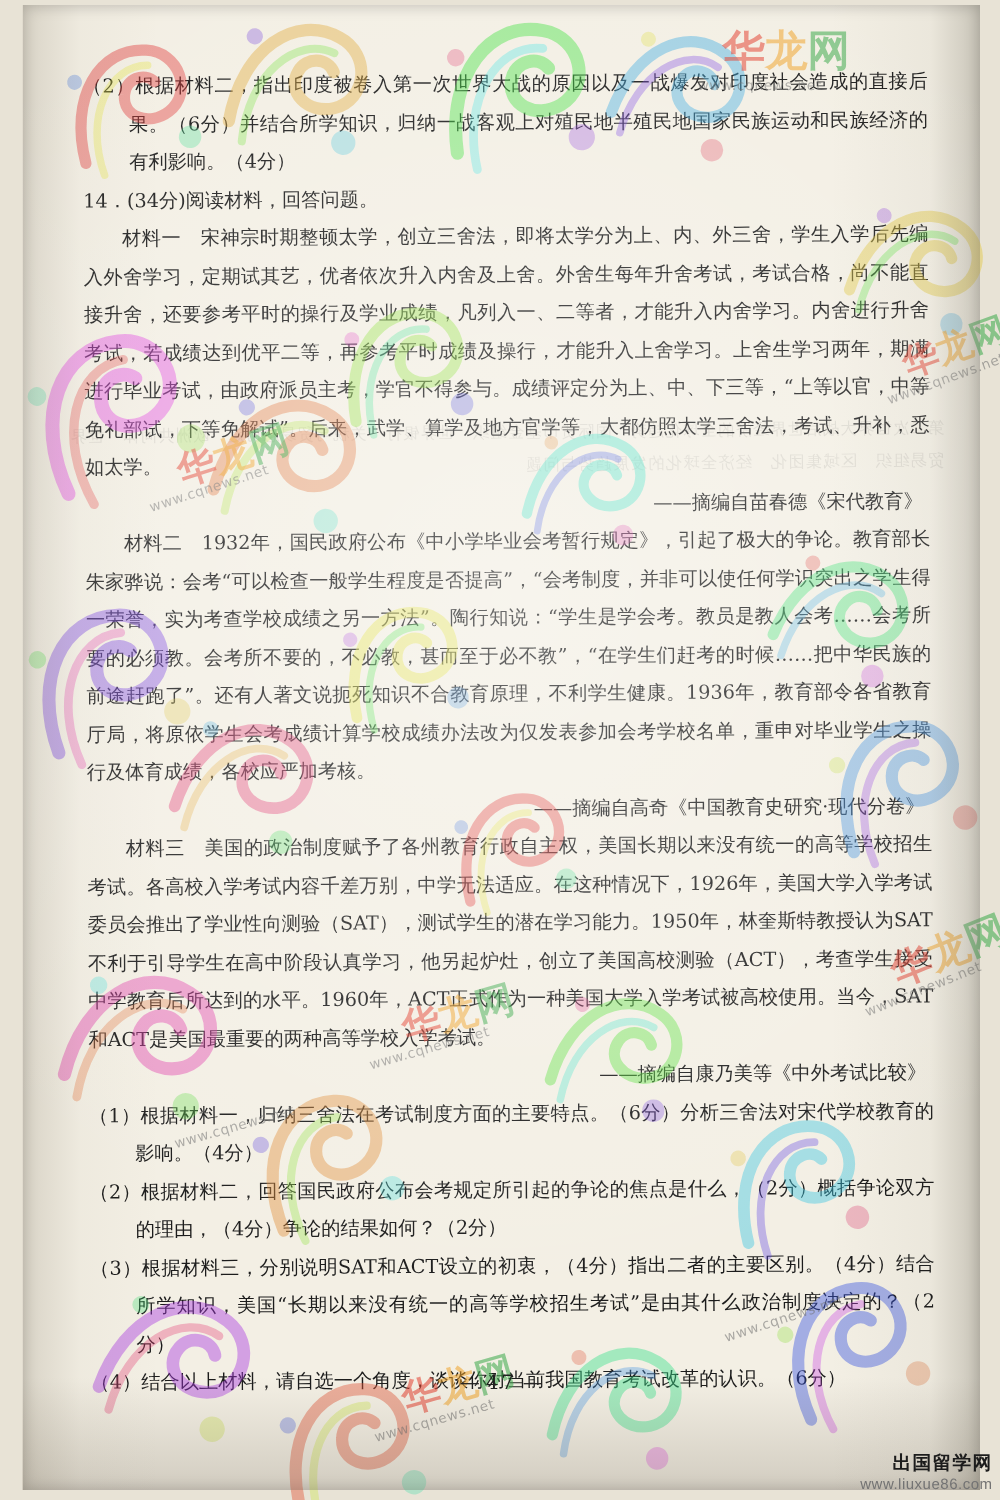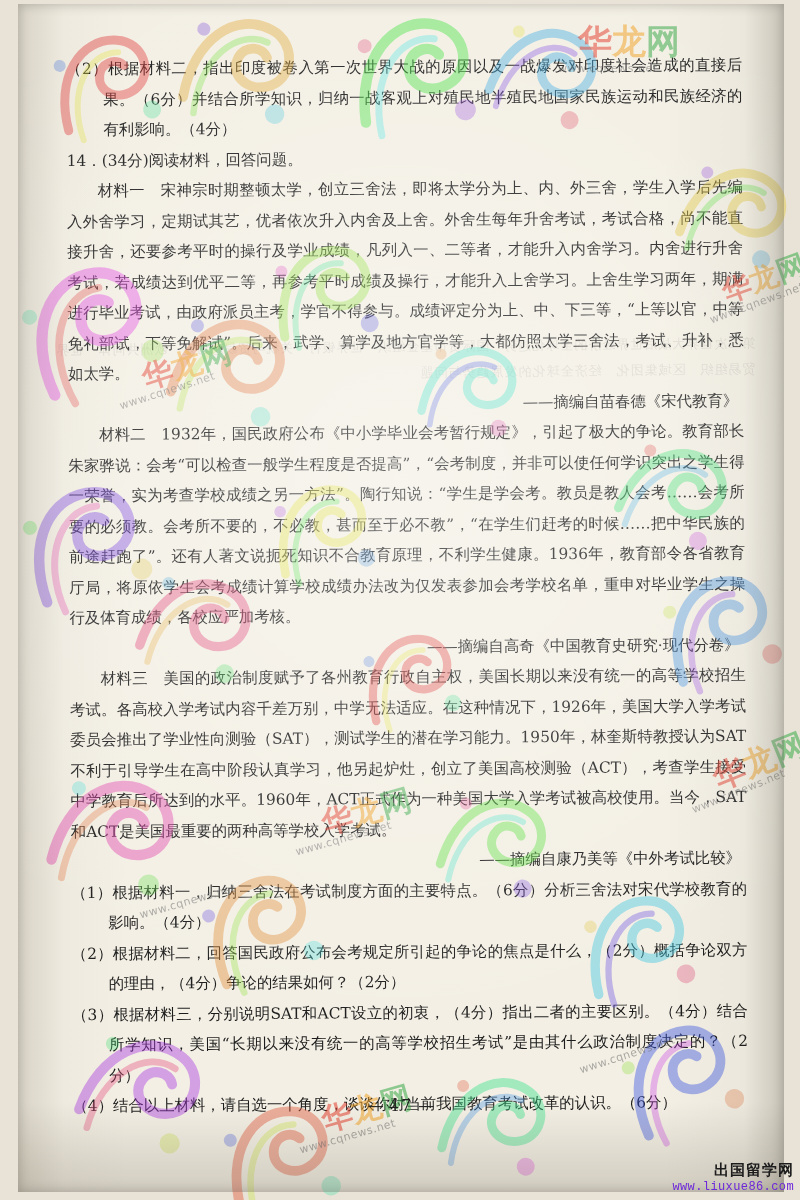--- a/index.html
+++ b/index.html
@@ -130,31 +130,31 @@
     opacity: 0.42;
   }
 
   
   #badge {
     position: absolute;
     right: 6px;
     bottom: 6px;
     z-index: 8;
     text-align: right;
-    font-family: Liberation Mono, monospace;
+    font-family: Liberation Sans, sans-serif;
   }
   #badge .t1 {
     font-size: 15px;
     font-weight: 700;
     color: #1c1c1c;
     letter-spacing: 1px;
   }
   #badge .t2 {
     font-size: 12px;
-    color: #6d28d9;
+    color: #737373;
     letter-spacing: 0.4px;
     text-align: center;
   }
 </style>
 </head>
 <body>
 
 <div id="page">
 
   <div id="sheet">

